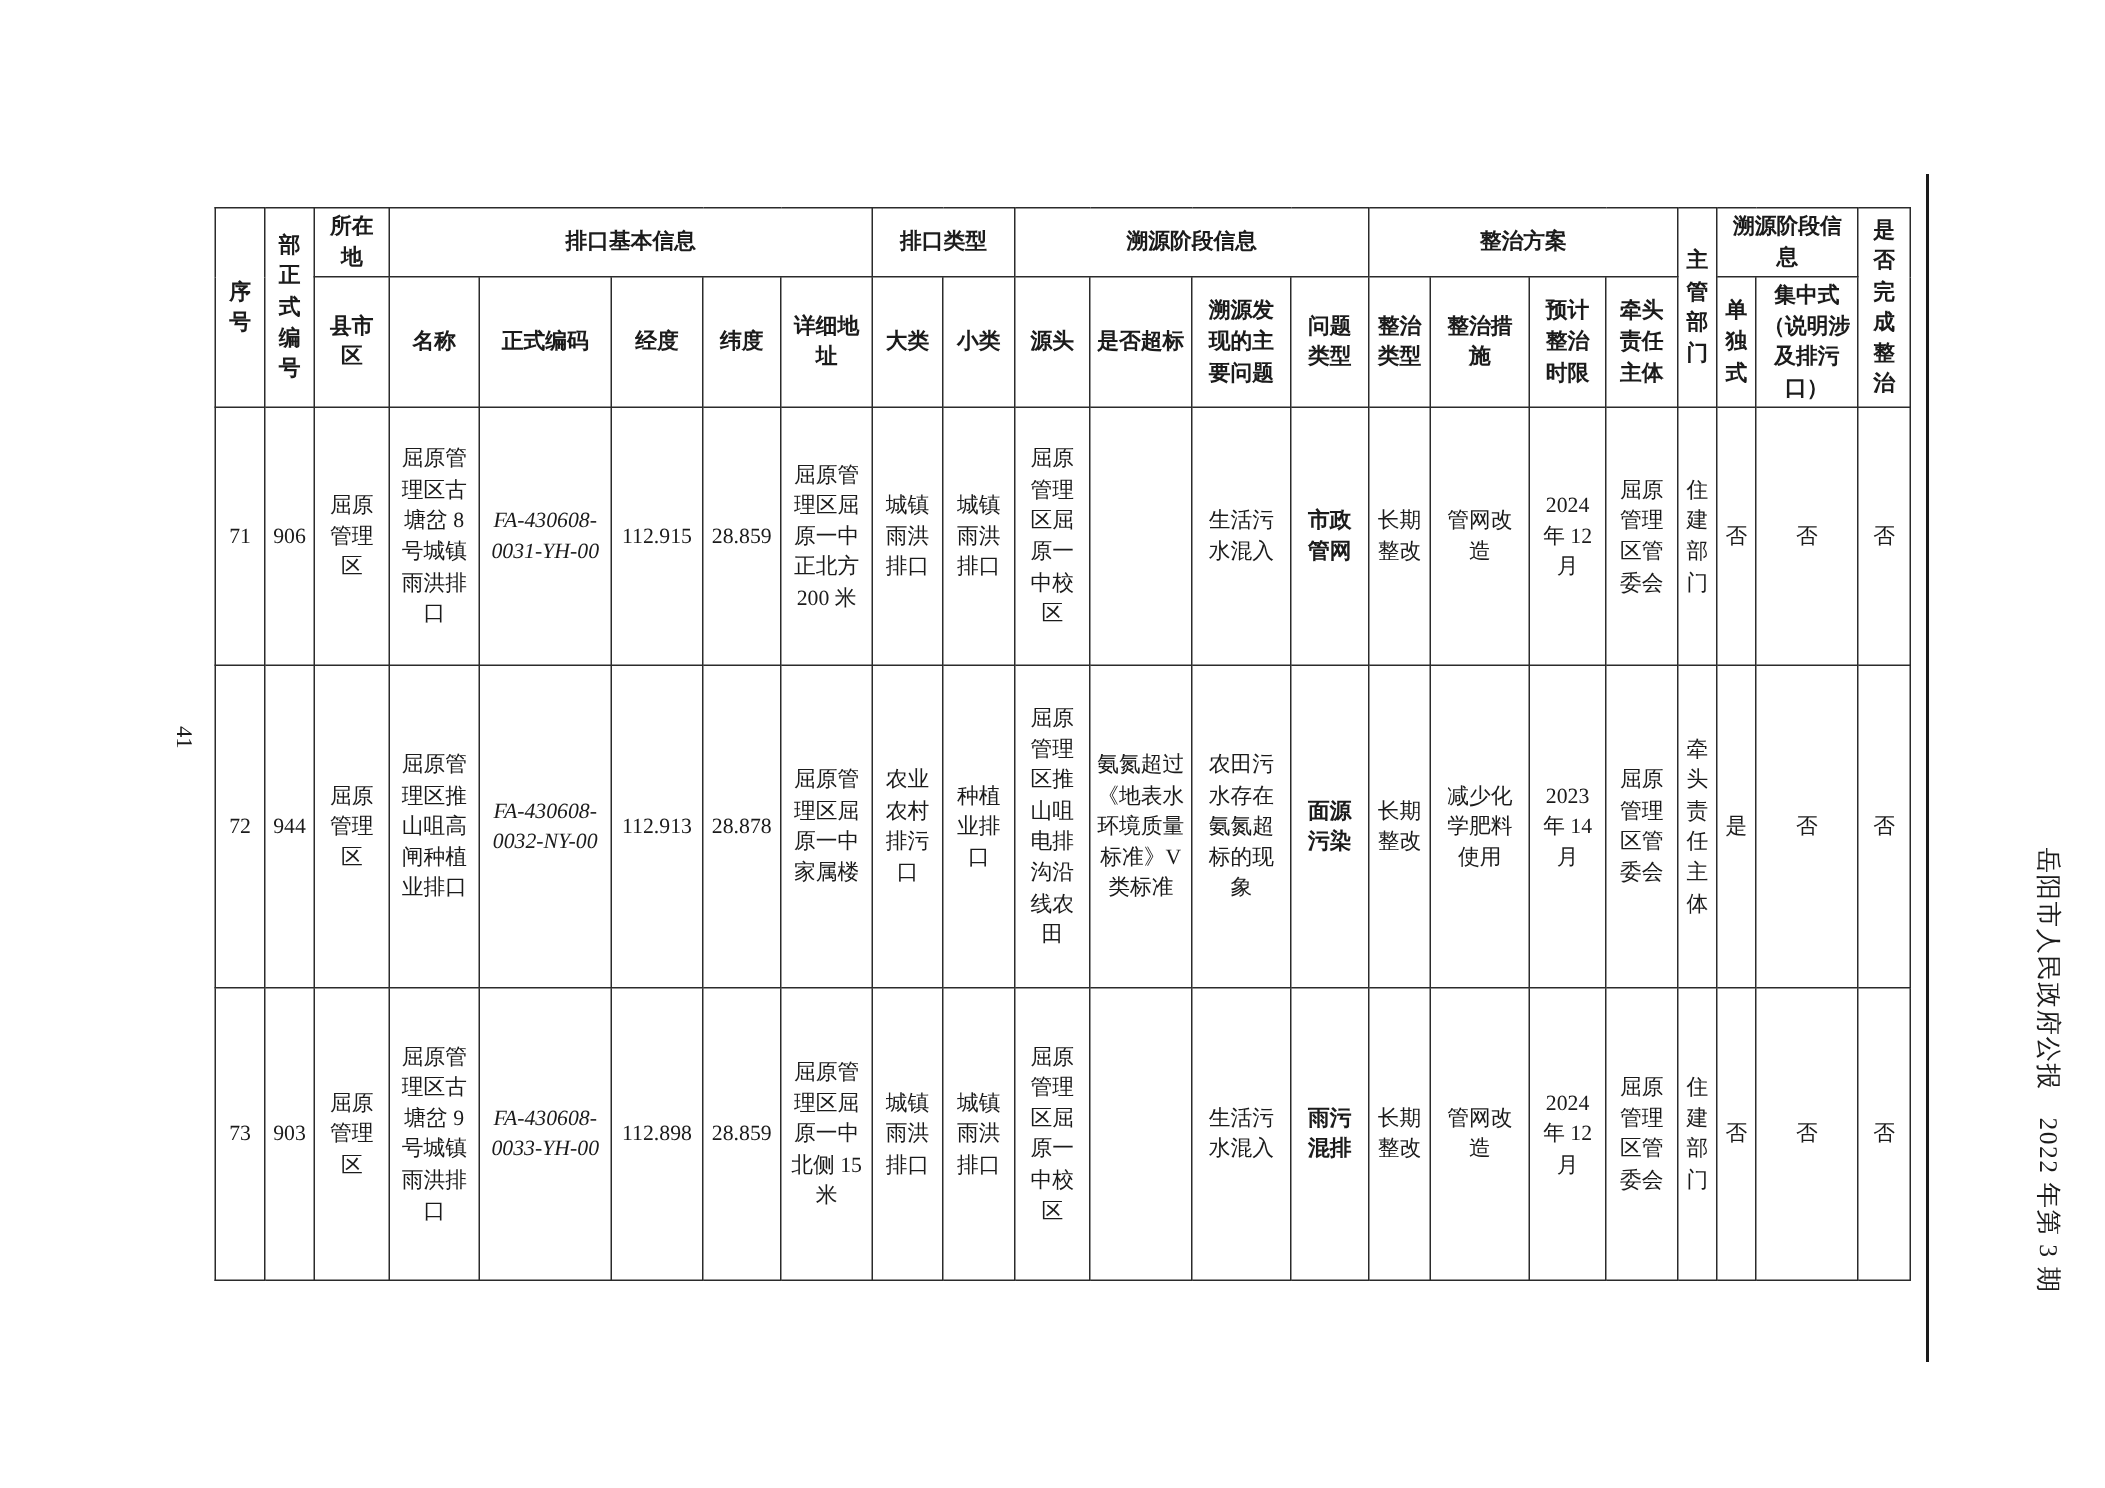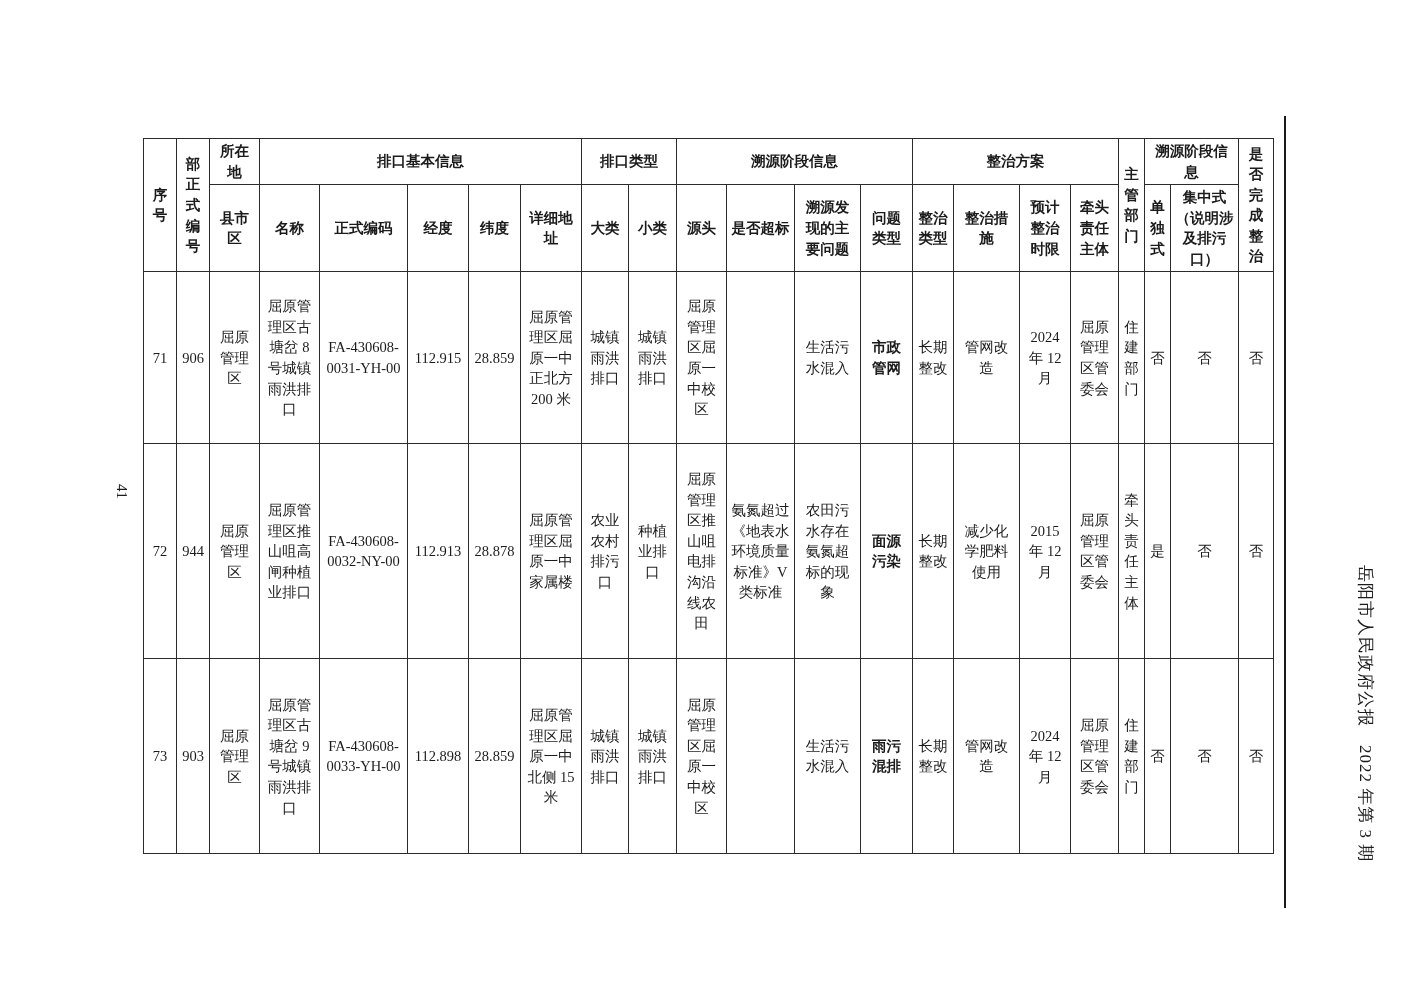--- a/index.html
+++ b/index.html
@@ -18,21 +18,21 @@
     border:1px solid #2b2b2b;
     font-size:14.5px;line-height:1.42;
     padding:2px 4px;vertical-align:middle;text-align:center;
     overflow:hidden;word-break:break-word;overflow-wrap:break-word;
   }
   table.gz th{font-weight:bold;}
   tr.h1{height:46px;} tr.h2{height:82px;}
   tr.r0{height:172px;} tr.r1{height:215px;} tr.r2{height:195px;}
   td.tl{text-align:left;}
   td.pad8{padding:2px 8px;} td.pad5{padding:2px 5px;font-weight:bold;} td.pad3{padding:2px 3px;}
-  td.code{font-size:14px;}
+  td.code{font-size:14px;font-style:italic;}
   th.thw{padding:2px 24px;}  
   th.thn{padding:2px 16px;}  
   th.thz{padding:2px 28px;}  
   th.ths{padding:2px 8px;}   
   th.thc{padding:2px 6px;}   
   
   .page-num{
     position:absolute;left:130px;top:484px;
     font-size:15px;white-space:nowrap;
     transform:rotate(90deg);transform-origin:0 0;
@@ -148,21 +148,21 @@
           <td>28.878</td>
           <td class="tl">屈原管理区屈原一中家属楼</td>
           <td class="tl">农业农村排污口</td>
           <td class="tl">种植业排口</td>
           <td class="tl">屈原管理区推山咀电排沟沿线农田</td>
           <td class="tl">氨氮超过《地表水环境质量标准》V类标准</td>
           <td class="tl pad8">农田污水存在氨氮超标的现象</td>
           <td class="pad5">面源污染</td>
           <td>长期整改</td>
           <td class="pad3">减少化学肥料使用</td>
-          <td class="tl">2015 年 12 月</td>
+          <td class="tl">2023 年 14 月</td>
           <td>屈原管理区管委会</td>
           <td>牵头责任主体</td>
           <td>是</td>
           <td>否</td>
           <td>否</td>
         </tr>
         <tr class="r2">
           <td>73</td>
           <td>903</td>
           <td>屈原管理区</td>

